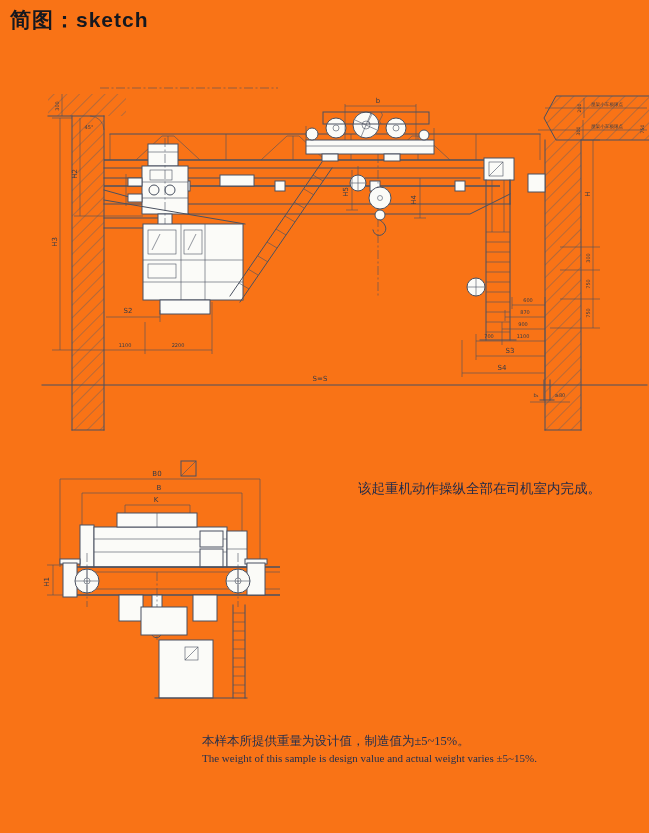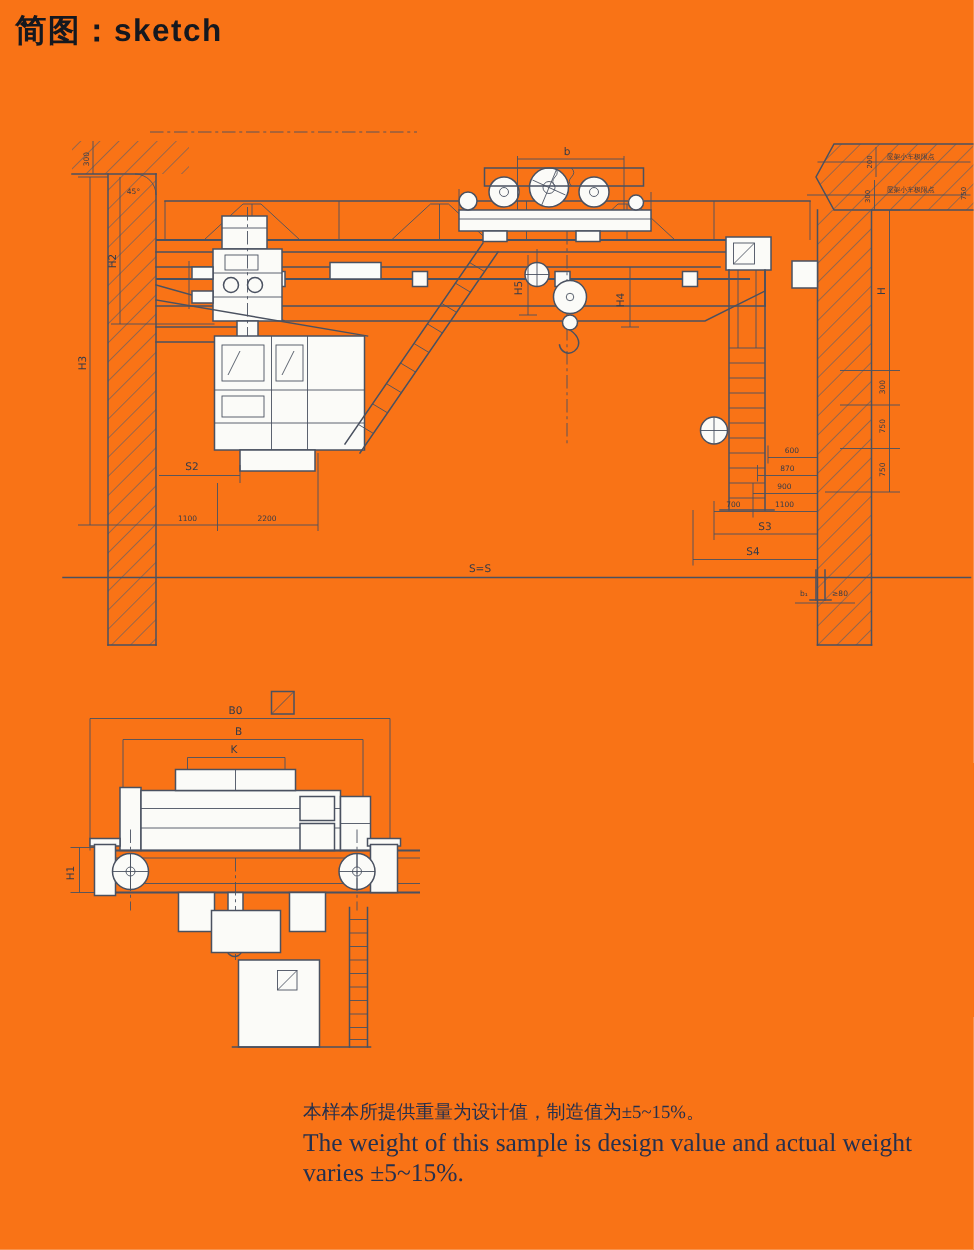--- a/index.html
+++ b/index.html
@@ -17,21 +17,21 @@
   .dsm{font-family:"DejaVu Sans",sans-serif;font-size:5px;fill:#343b49;}
   .dnt{font-family:"DejaVu Sans",sans-serif;font-size:4.6px;fill:#343b49;}
   .mid{text-anchor:middle;}
   #descr{position:absolute;left:331px;top:477px;width:311px;color:#1f2a4a;}
   #descr p{margin:0;text-indent:2em;text-align:justify;}
   #descr .zh{font-family:"Liberation Serif",serif;font-size:13.5px;line-height:1.72;}
   #descr .en{font-family:"Liberation Serif",serif;font-size:13px;line-height:1.85;}
   .gap{height:21px;}
   #footer{position:absolute;left:202px;top:733px;color:#25304e;}
   #footer .zh{font-family:"Liberation Serif",serif;font-size:12.5px;margin:0;}
-  #footer .en{font-family:"Liberation Serif",serif;font-size:17px;margin:2px 0 0 0;}
+  #footer .en{font-family:"Liberation Serif",serif;font-size:11px;margin:2px 0 0 0;}
 </style>
 </head>
 <body>
 
 <div id="page">
 
   <div id="title"><span>简图：</span><span class="lat">sketch</span></div>
 
   <svg style="left:40px;top:82px;" width="609" height="355" viewBox="0 0 609 355">
     <defs>
@@ -382,20 +382,21 @@
           <line x1="198" y1="212" x2="210" y2="212"></line>
           <line x1="198" y1="221" x2="210" y2="221"></line>
           <line x1="198" y1="230" x2="210" y2="230"></line>
           <line x1="198" y1="238" x2="210" y2="238"></line>
       </g>
       <line class="ln" x1="120" y1="243" x2="212" y2="243"></line>
     </g>
   </svg>
 
   <div id="descr">
+    <p class="zh">该起重机动作操纵全部在司机室内完成。</p>
     <div class="gap"></div>
   </div>
 
   <div id="footer">
     <p class="zh">本样本所提供重量为设计值，制造值为±5~15%。</p>
     <p class="en">The weight of this sample is design value and actual weight varies ±5~15%.</p>
   </div>
 
 </div>
 

